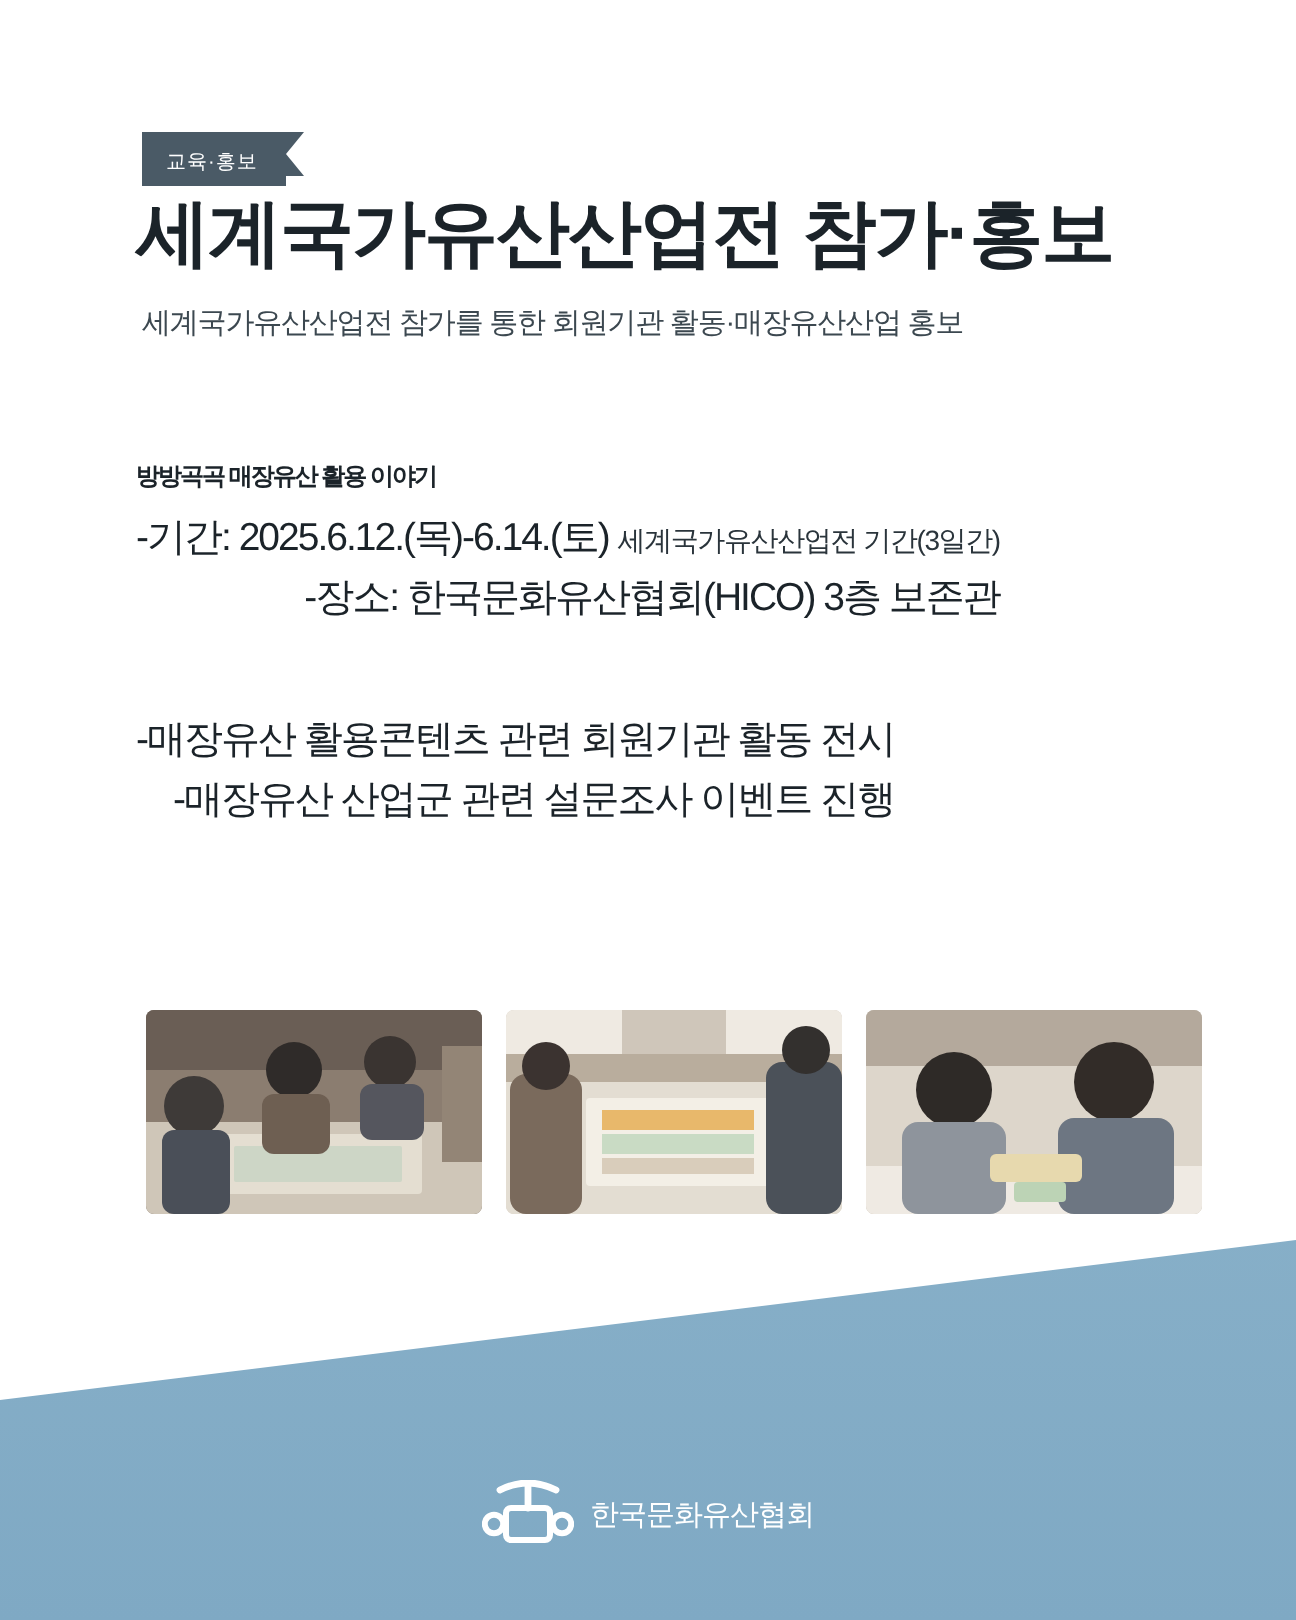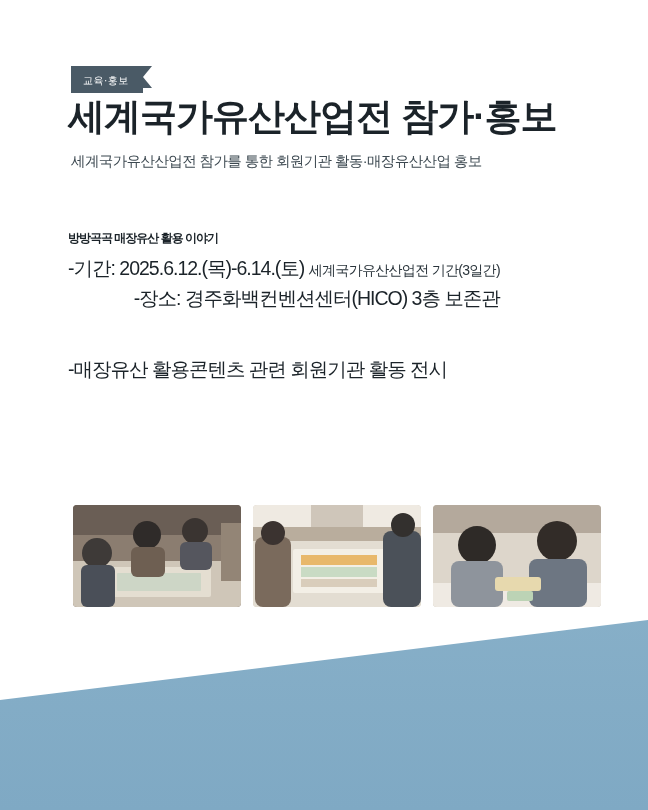--- a/index.html
+++ b/index.html
@@ -172,27 +172,30 @@
 
     <div class="subtitle">세계국가유산산업전 참가를 통한 회원기관 활동·매장유산산업 홍보</div>
 
     <div id="block-1">
       <div class="section-heading">방방곡곡 매장유산 활용 이야기</div>
       <div class="line">
         <span>-기간: 2025.6.12.(목)-6.14.(토)</span>
         <span class="small">세계국가유산산업전 기간(3일간)</span>
       </div>
       <div class="line">
-        <span>-장소: 경주화백컨벤션센터(HICO) 3층 보존관</span>
+        <span>-장소: 한국문화유산협회(HICO) 3층 보존관</span>
       </div>
     </div>
 
     <div id="block-2">
       <div class="line">
         <span>-매장유산 활용콘텐츠 관련 회원기관 활동 전시</span>
+      </div>
+      <div class="line">
+        <span>-매장유산 산업군 관련 설문조사 이벤트 진행</span>
       </div>
     </div>
 
   </div>
 
   <div class="photos">
 
     <div class="photo">
       <svg width="168" height="102" viewBox="0 0 168 102" xmlns="http://www.w3.org/2000/svg">
         <rect width="168" height="102" fill="#7d6f63"></rect>
@@ -239,14 +242,26 @@
         <rect x="18" y="56" width="52" height="46" rx="8" fill="#8e949c"></rect>
         <circle cx="124" cy="36" r="20" fill="#322c28"></circle>
         <rect x="96" y="54" width="58" height="48" rx="8" fill="#6d7682"></rect>
         <rect x="62" y="72" width="46" height="14" rx="3" fill="#e7d9ae"></rect>
         <rect x="74" y="86" width="26" height="10" rx="2" fill="#bcd3b5"></rect>
       </svg>
     </div>
 
   </div>
 
+  <div class="footer">
+    <span class="logo-mark">
+      <svg width="46" height="34" viewBox="0 0 46 34" xmlns="http://www.w3.org/2000/svg">
+        <path d="M9 5 Q23 -2 37 5" stroke="#ffffff" stroke-width="3.4" fill="none" stroke-linecap="round"></path>
+        <line x1="23" y1="3" x2="23" y2="14" stroke="#ffffff" stroke-width="3.4" stroke-linecap="round"></line>
+        <rect x="12" y="14" width="22" height="16" rx="2.5" stroke="#ffffff" stroke-width="3" fill="none"></rect>
+        <circle cx="6" cy="22" r="4.6" stroke="#ffffff" stroke-width="3" fill="none"></circle>
+        <circle cx="40" cy="22" r="4.6" stroke="#ffffff" stroke-width="3" fill="none"></circle>
+      </svg>
+    </span>
+    <span class="footer-text">한국문화유산협회</span>
+  </div>
 
 </div>
 
 </body></html>

